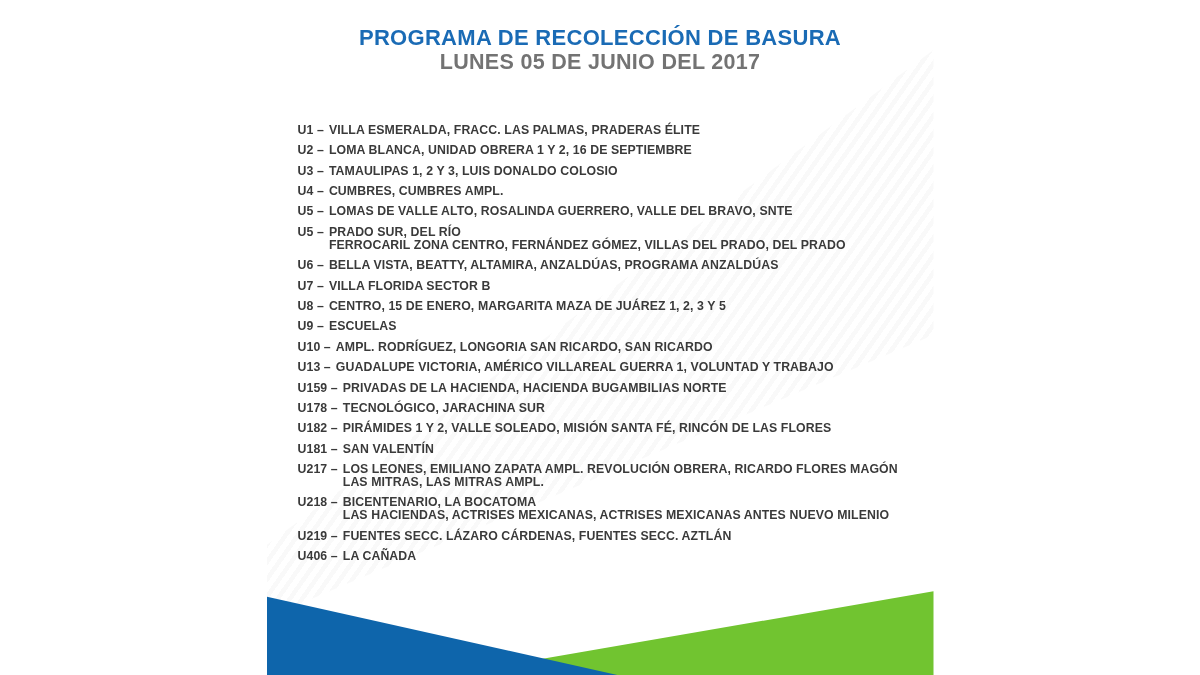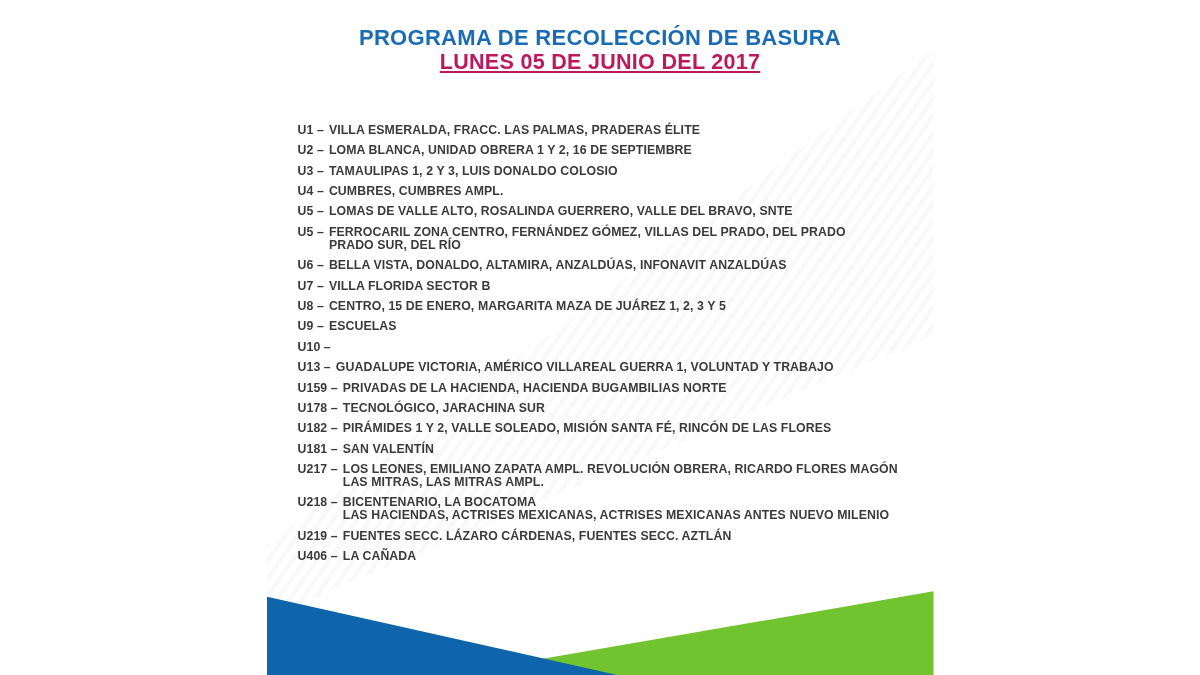--- a/index.html
+++ b/index.html
@@ -38,21 +38,21 @@
 </style>
 </head>
 <body>
 
 <div class="page">
 
   <div class="stripes"></div>
 
   <div class="content">
     <h1 class="title" style="color: rgb(26, 107, 181);">PROGRAMA DE RECOLECCIÓN DE BASURA</h1>
-    <h2 class="subtitle" style="color: #be185d; text-decoration: underline;">LUNES 05 DE JUNIO DEL 2017</h2>
+    <h2 class="subtitle" style="color: #737373;">LUNES 05 DE JUNIO DEL 2017</h2>
 
     <div class="list">
 
     <div class="row">
         <span class="code">U1 –</span>
         <span class="areas">
           <div>VILLA ESMERALDA, FRACC. LAS PALMAS, PRADERAS ÉLITE</div>
           <div></div>
         </span>
       </div>
@@ -80,28 +80,28 @@
         <div class="row">
         <span class="code">U5 –</span>
         <span class="areas">
           <div>LOMAS DE VALLE ALTO, ROSALINDA GUERRERO, VALLE DEL BRAVO, SNTE</div>
           <div></div>
         </span>
       </div>
         <div class="row">
         <span class="code">U5 –</span>
         <span class="areas">
+          <div>PRADO SUR, DEL RÍO</div>
           <div>FERROCARIL ZONA CENTRO, FERNÁNDEZ GÓMEZ, VILLAS DEL PRADO, DEL PRADO</div>
-          <div>PRADO SUR, DEL RÍO</div>
         </span>
       </div>
         <div class="row">
         <span class="code">U6 –</span>
         <span class="areas">
-          <div>BELLA VISTA, DONALDO, ALTAMIRA, ANZALDÚAS, INFONAVIT ANZALDÚAS</div>
+          <div>BELLA VISTA, BEATTY, ALTAMIRA, ANZALDÚAS, PROGRAMA ANZALDÚAS</div>
           <div></div>
         </span>
       </div>
         <div class="row">
         <span class="code">U7 –</span>
         <span class="areas">
           <div>VILLA FLORIDA SECTOR B</div>
           <div></div>
         </span>
       </div>
@@ -114,20 +114,24 @@
       </div>
         <div class="row">
         <span class="code">U9 –</span>
         <span class="areas">
           <div>ESCUELAS</div>
           <div></div>
         </span>
       </div>
         <div class="row">
         <span class="code">U10 –</span>
+        <span class="areas">
+          <div>AMPL. RODRÍGUEZ, LONGORIA SAN RICARDO, SAN RICARDO</div>
+          <div></div>
+        </span>
       </div>
         <div class="row">
         <span class="code">U13 –</span>
         <span class="areas">
           <div>GUADALUPE VICTORIA, AMÉRICO VILLAREAL GUERRA 1, VOLUNTAD Y TRABAJO</div>
           <div></div>
         </span>
       </div>
         <div class="row">
         <span class="code">U159 –</span>

